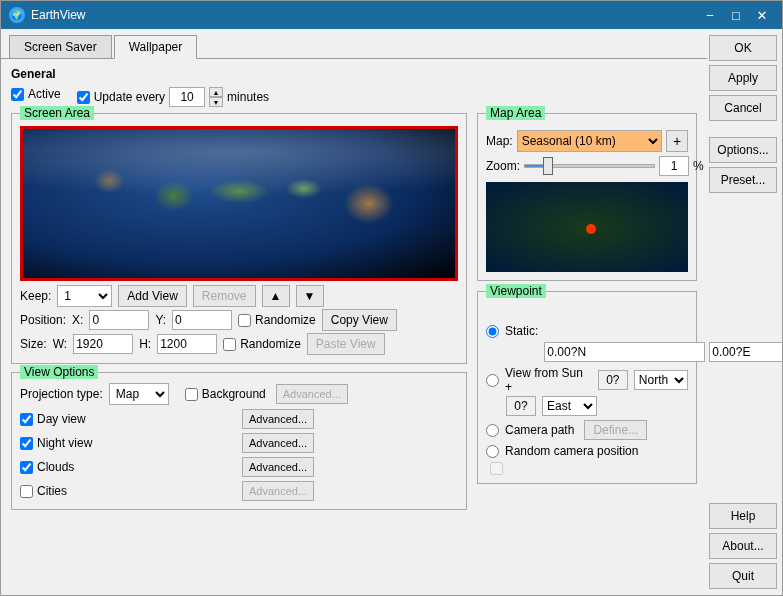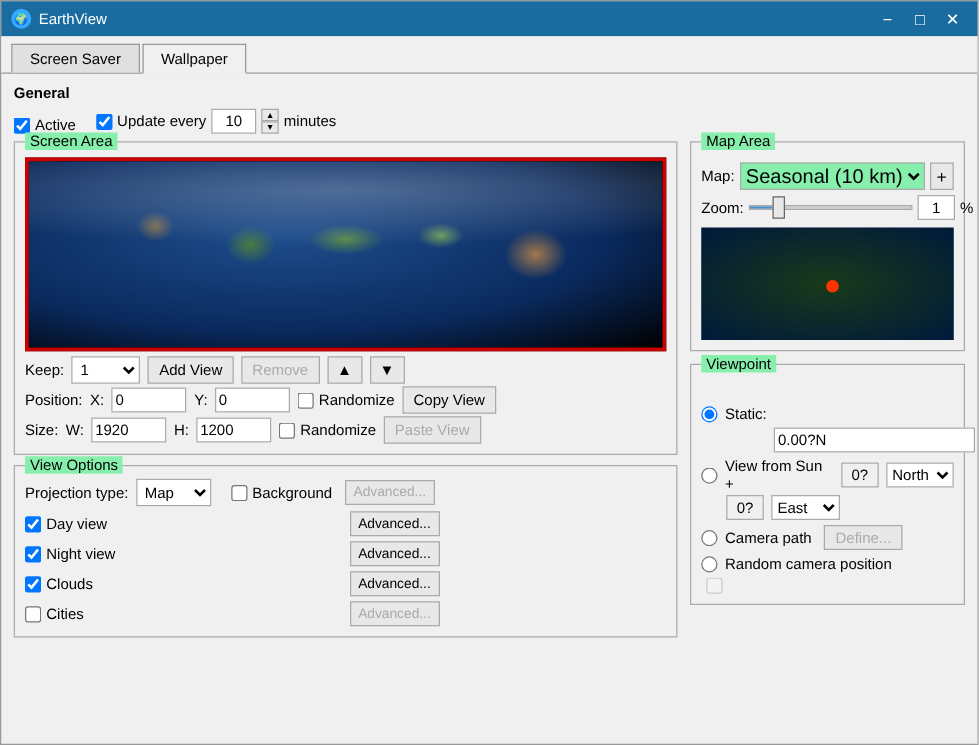--- a/index.html
+++ b/index.html
@@ -93,21 +93,21 @@
       flex-direction: column;
       gap: 4px;
     }
     .section-title {
       font-weight: bold;
       font-size: 12px;
       margin-bottom: 2px;
     }
     .general-row {
       display: flex;
-      align-items: flex-end;
+      align-items: flex-start;
       gap: 16px;
     }
     .checkbox-label {
       display: flex;
       align-items: center;
       gap: 4px;
       font-size: 12px;
     }
     .checkbox-label input[type=checkbox] { margin: 0; }
     .update-row {
@@ -270,22 +270,22 @@
       display: flex;
       align-items: center;
       gap: 4px;
       margin-top: 8px;
     }
     .map-row label { font-size: 12px; }
     .map-combo {
       flex: 1;
       height: 22px;
       border: 1px solid #aaa;
-      font-size: 16px;
-      background: #86efac;
+      font-size: 12px;
+      background: #fdba74;
     }
     .btn-plus {
       width: 22px;
       height: 22px;
       border: 1px solid #aaa;
       background: #e8e8e8;
       font-size: 14px;
       cursor: pointer;
       display: flex; align-items: center; justify-content: center;
     }
@@ -673,14 +673,26 @@
                 <label class="checkbox-label" style="margin-left:4px">
                   <input type="checkbox" disabled="" style="">
                 </label>
               </div>
             </div>
           </div>
         </div>
       </div>
     </div>
 
+    <div class="right-sidebar">
+      <button class="sidebar-btn ok-btn">OK</button>
+      <button class="sidebar-btn">Apply</button>
+      <button class="sidebar-btn">Cancel</button>
+      <div class="divider"></div>
+      <button class="sidebar-btn">Options...</button>
+      <button class="sidebar-btn">Preset...</button>
+      <div class="spacer"></div>
+      <button class="sidebar-btn">Help</button>
+      <button class="sidebar-btn">About...</button>
+      <button class="sidebar-btn">Quit</button>
+    </div>
   </div>
 </div>
 
 </body></html>

